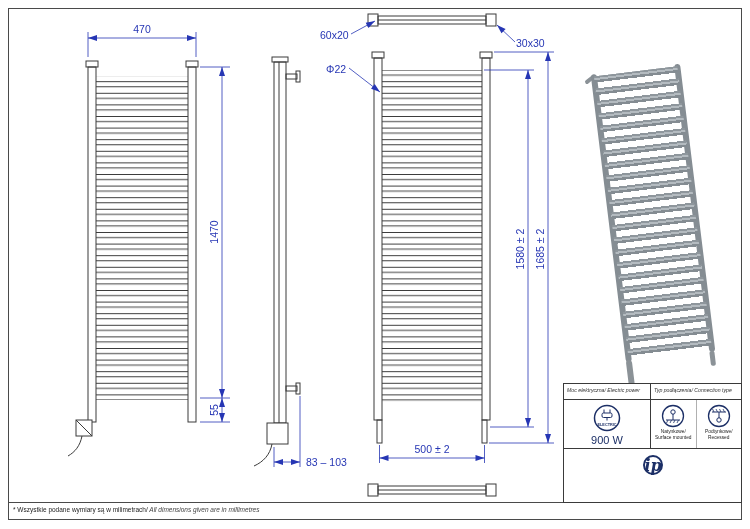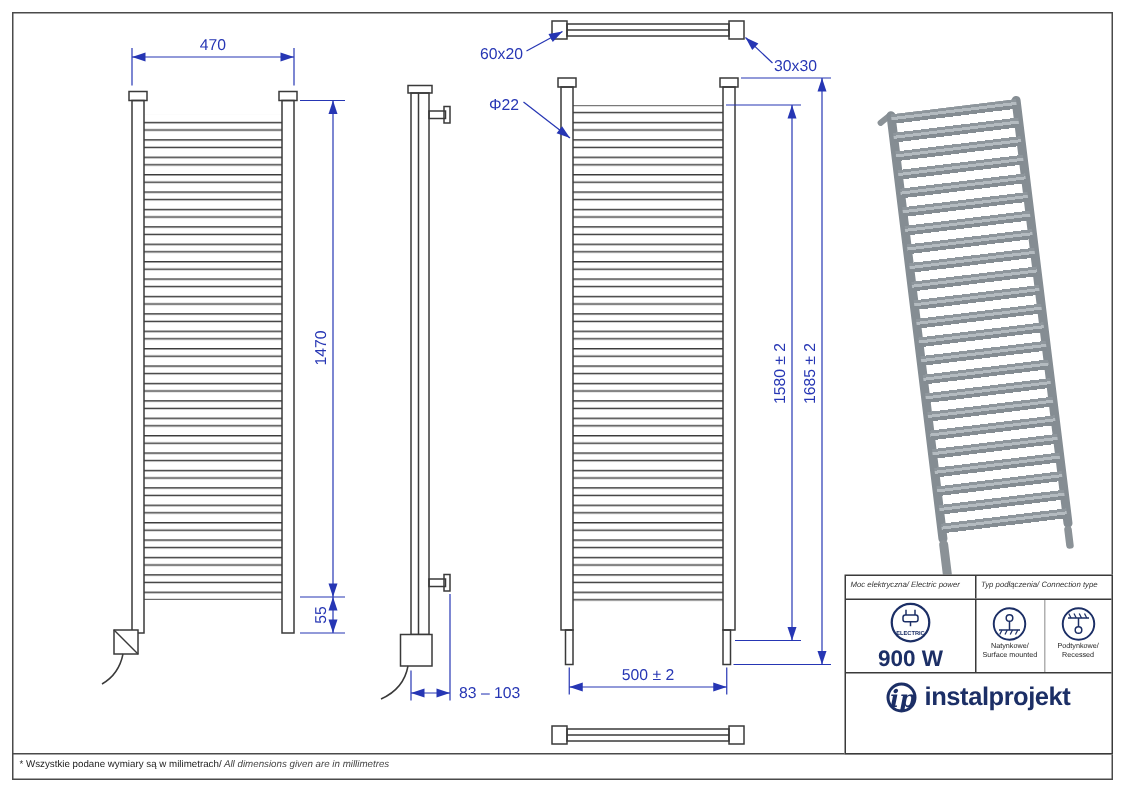--- a/index.html
+++ b/index.html
@@ -27,21 +27,21 @@
   .tb-model{width:87px;border-right:1px solid #3a3a3a;}
   .tb-index{flex:1;}
   .tb-label{font-size:5.5px;font-style:italic;color:#333;}
   .tb-value{font-weight:bold;font-size:8.5px;color:#1c2f66;white-space:nowrap;}
   .tb-index .tb-value{font-size:7.2px;}
   .tb-row2{display:flex;height:15px;border-bottom:1px solid #3a3a3a;}
   .tb-row2 .tb-cell{box-sizing:border-box;font-size:5.2px;font-style:italic;color:#333;padding:3px 3px 0 3px;white-space:nowrap;overflow:hidden;}
   .tb-row2 .tb-cell:first-child{width:87px;border-right:1px solid #3a3a3a;}
   .tb-row3{display:flex;height:48px;border-bottom:1px solid #3a3a3a;}
   .tb-power{width:87px;border-right:1px solid #3a3a3a;box-sizing:border-box;display:flex;flex-direction:column;align-items:center;justify-content:center;gap:1px;}
-  .tb-power-val{font-weight:bold;font-size:15px;color:#1c2f66;}
+  .tb-power-val{font-weight:normal;font-size:11px;color:#1c2f66;}
   .tb-conn{flex:1;display:flex;}
   .tb-conn-item{flex:1;display:flex;flex-direction:column;align-items:center;padding-top:4px;box-sizing:border-box;}
   .tb-conn-item.divided{border-right:1px solid #b0b0b0;}
   .tb-conn-label{font-size:4.8px;text-align:center;line-height:1.3;white-space:pre-line;color:#222;margin-top:1px;}
   .tb-logo{height:32px;display:flex;align-items:center;justify-content:center;gap:5px;}
   .logo-mark{width:20px;height:20px;border:2px solid #1c2f66;border-radius:50%;box-sizing:border-box;font-style:italic;font-weight:bold;font-size:16px;color:#1c2f66;display:flex;align-items:center;font-family:"DejaVu Serif",serif;}
   .logo-text{font-weight:bold;font-size:17px;color:#1c2f66;letter-spacing:-0.3px;}
 
   
   .footnote{position:absolute;left:13px;top:506px;font-size:6.5px;color:#222;}
@@ -215,21 +215,20 @@
           </svg>
           <div class="tb-conn-label">Podtynkowe/
 Recessed</div>
         </div>
       </div>
     </div>
     <div class="tb-logo">
       <span class="logo-mark">
           <span>ip</span>
         </span>
-      <span class="logo-text">instalprojekt</span>
     </div>
   </div>
 
   <div class="footnote">
     <span class="pl">* Wszystkie podane wymiary są w milimetrach/</span><span class="en"> All dimensions given are in millimetres</span>
   </div>
 
 </div>
 
 </body></html>

